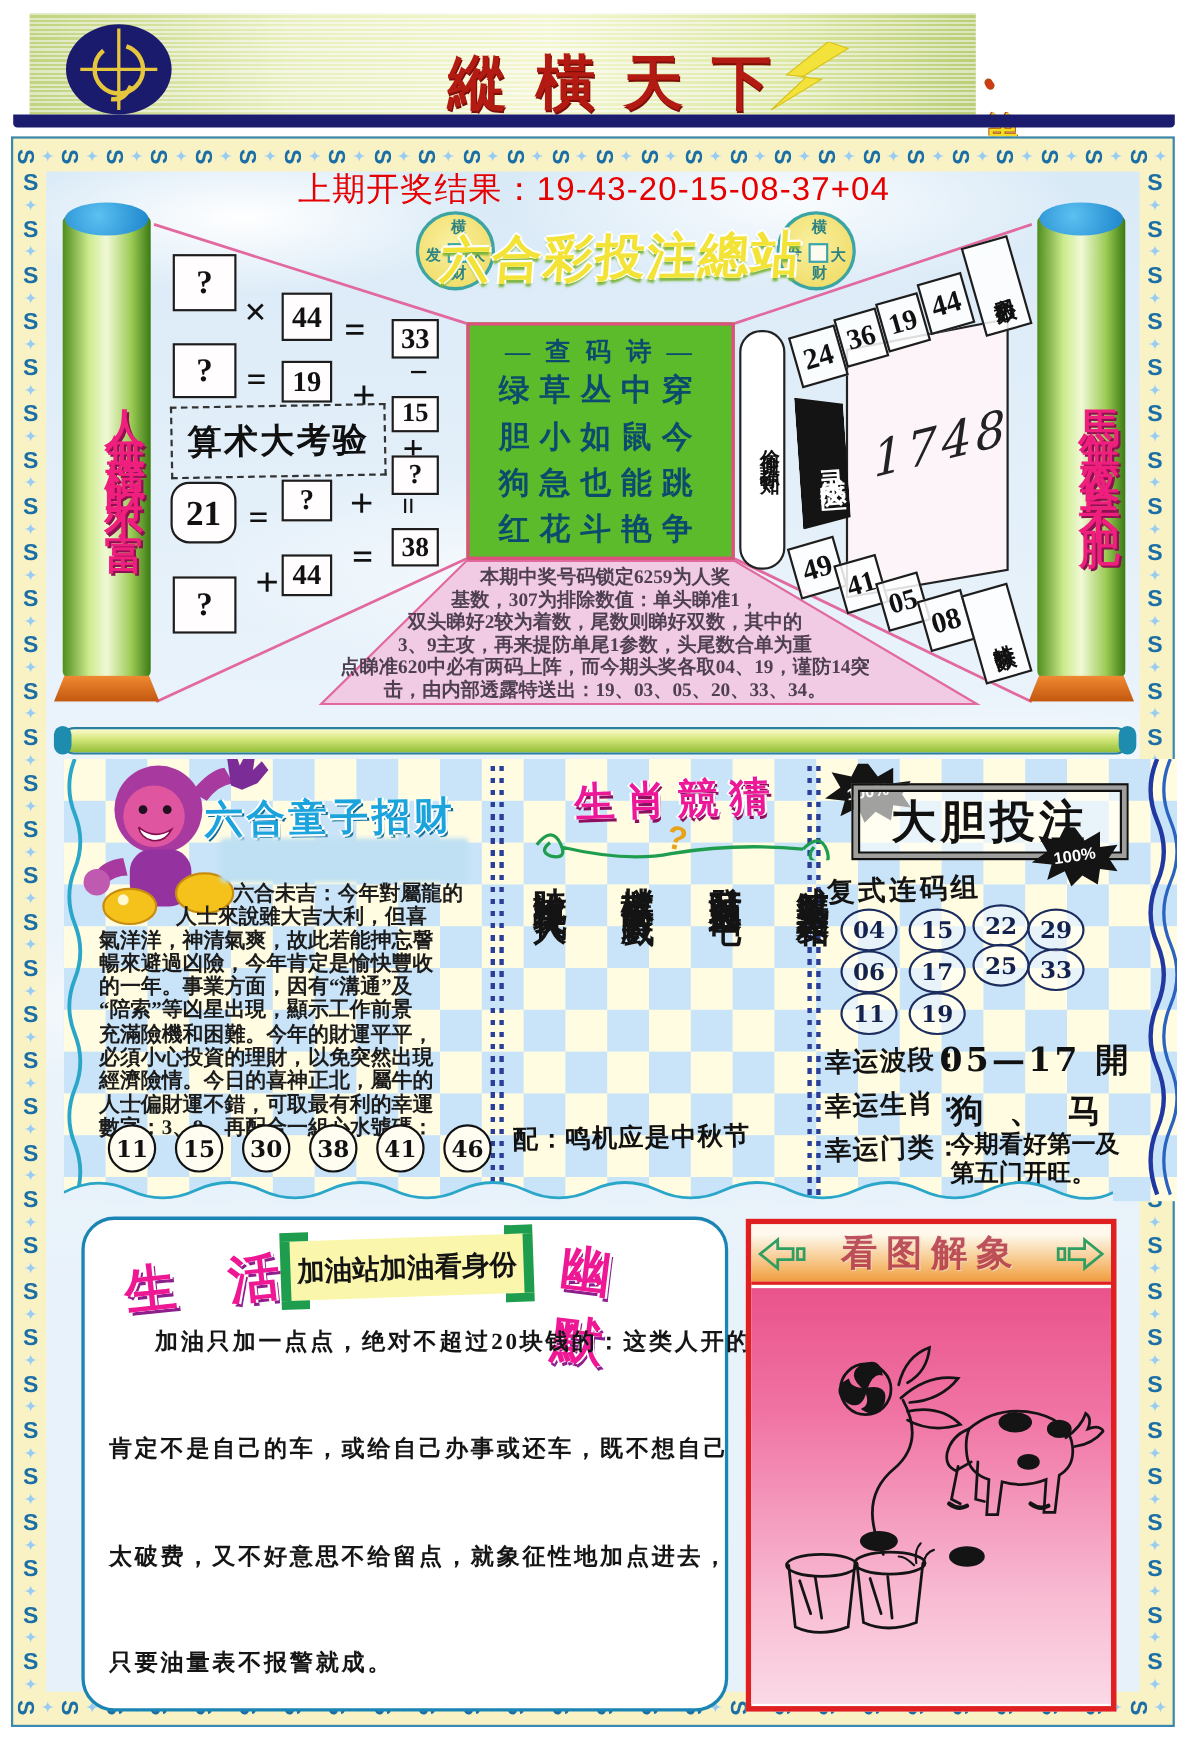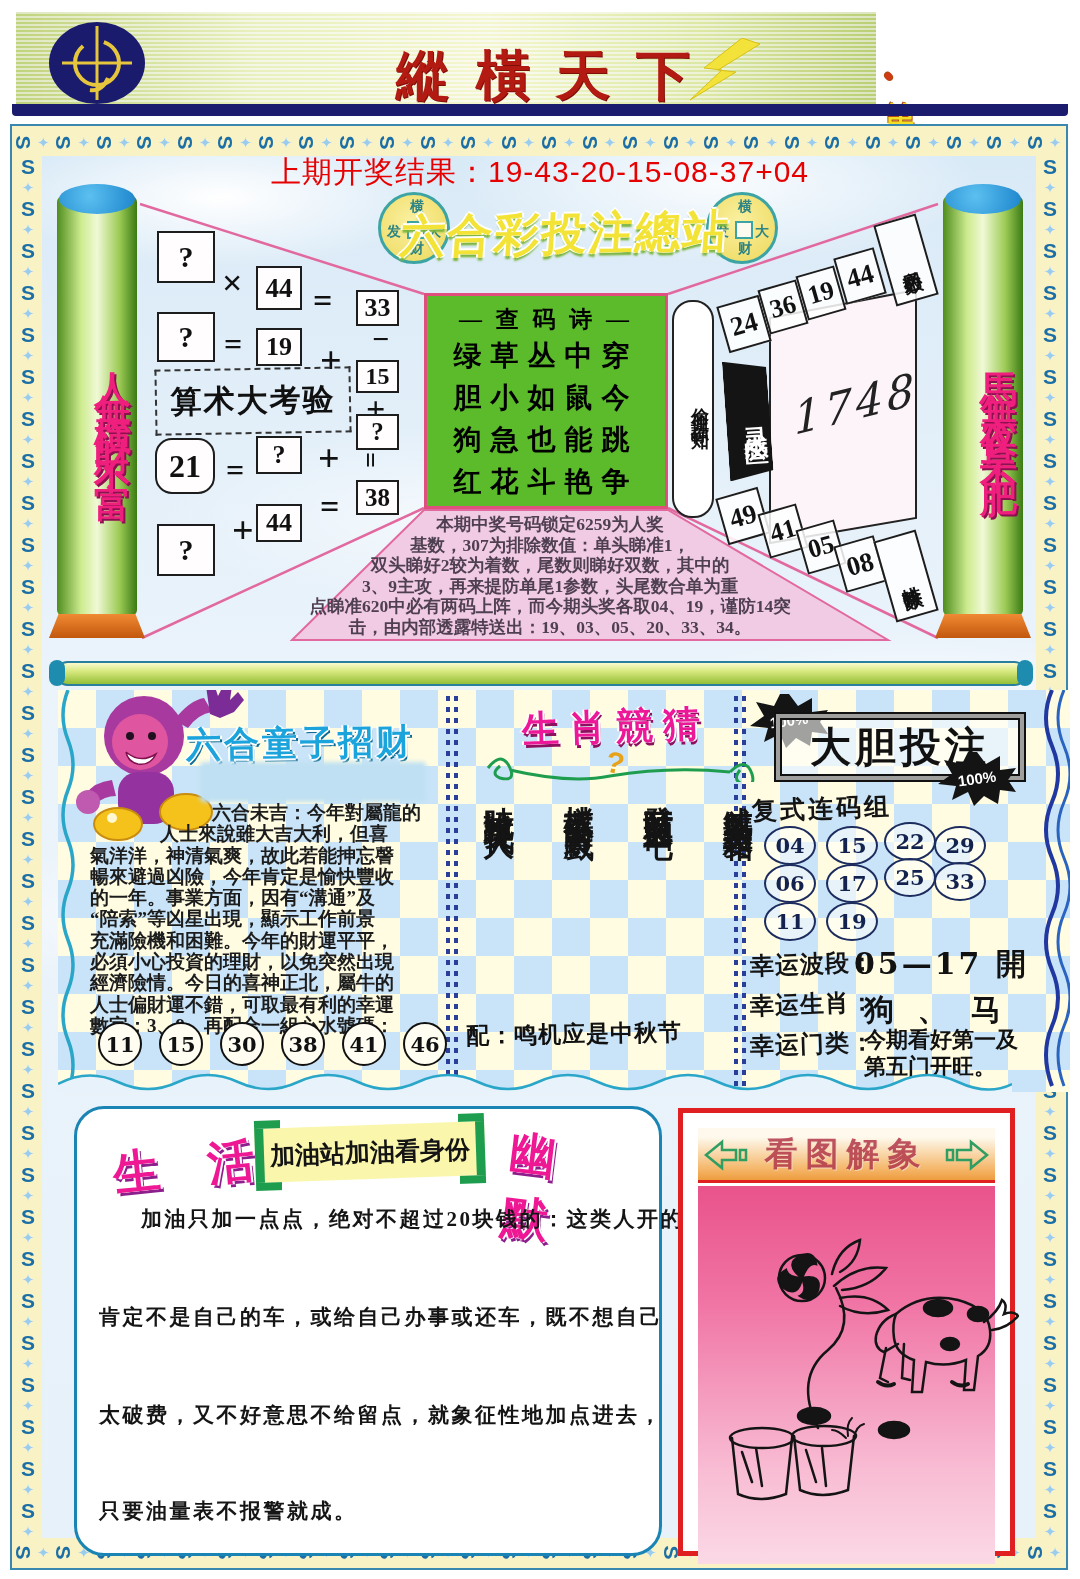--- a/index.html
+++ b/index.html
@@ -1,21 +1,21 @@
 <!DOCTYPE html>
 <html><head>
 <meta charset="utf-8">
 <style>
   html,body{margin:0;padding:0;background:#fff;}
   body{font-family:"Liberation Sans","DejaVu Sans",sans-serif;}
   #page{position:relative;width:1080px;height:1579px;background:#fff;overflow:hidden;}
   .abs{position:absolute;}
 
   
-  .banner{position:absolute;left:16px;top:12px;width:860px;height:100px;
+  .banner{position:absolute;left:27px;top:12px;width:860px;height:100px;
     background:linear-gradient(90deg,#bfd186,#e9efcb 28%,#f4f6dd 55%,#dbe6ae 80%,#b9cc7e),
       repeating-linear-gradient(180deg,rgba(255,255,255,.5) 0 2px,rgba(140,160,80,.18) 2px 4px);
     background-blend-mode:overlay;}
   .banner-bar{position:absolute;left:12px;top:104px;width:1056px;height:12px;background:#1c1c6e;border-radius:0 0 4px 4px;}
   .banner-title{position:absolute;left:330px;top:28px;width:420px;text-align:center;
     font-size:54px;font-weight:bold;color:#b31a12;letter-spacing:26px;
     font-family:"Liberation Serif","DejaVu Serif",serif;text-shadow:1px 1px 0 #7d0e08;}
   .edition{position:absolute;left:868px;top:48px;font-size:32px;font-weight:bold;color:#f2df25;
     letter-spacing:6px;text-shadow:1px 1px 0 #b34a10,-1px -1px 0 #b34a10;}
   .edition .dot{color:#d03a14;font-size:26px;vertical-align:4px;}
@@ -72,21 +72,21 @@
 
   .mbox{position:absolute;border:2px solid #1d1d1d;background:#fffdfd;display:flex;
     align-items:center;justify-content:center;font-weight:bold;color:#111;
     font-family:"Liberation Serif",serif;box-sizing:border-box;}
   .mop{position:absolute;font-weight:bold;color:#111;font-family:"Liberation Serif",serif;}
   .mlabel{position:absolute;left:155px;top:368px;width:192px;height:62px;border:2px dashed #333;
     display:flex;align-items:center;justify-content:center;font-size:31px;font-weight:900;
     color:#101010;font-family:"Liberation Serif",serif;transform:rotate(-1deg);letter-spacing:2px;}
 
   .poem{position:absolute;left:424px;top:293px;width:244px;height:216px;background:#5bbb2b;
-    border:3px solid #e0507e;box-sizing:border-box;text-align:center;color:#000000;}
+    border:3px solid #e0507e;box-sizing:border-box;text-align:center;color:#0c4a6e;}
   .poem .ptitle{margin-top:8px;font-size:23px;font-weight:900;letter-spacing:4px;font-family:"Liberation Serif",serif;}
   .poem .pline{font-size:28px;font-weight:900;letter-spacing:9px;line-height:42px;
     font-family:"Liberation Serif",serif;}
 
   .whisper{position:absolute;left:672px;top:300px;width:38px;height:214px;border:2px solid #222;
     border-radius:20px;background:#fff;writing-mode:vertical-rl;text-orientation:upright;
     font-size:18px;font-weight:bold;color:#111;text-align:center;letter-spacing:6px;
     font-family:"Liberation Serif",serif;}
 
   .slant{transform:rotate(-16deg);background:rgba(255,255,255,.85);}
@@ -173,21 +173,21 @@
     border-left:9px solid #1f9d4e;border-right:9px solid #1f9d4e;display:flex;align-items:center;
     justify-content:center;font-size:25px;font-weight:900;color:#141414;font-family:"Liberation Serif",serif;
     transform:rotate(-2deg);box-sizing:border-box;}
   .humor .ban:before,.humor .ban:after{content:"";position:absolute;left:-9px;right:-9px;height:8px;background:
     linear-gradient(90deg,#1f9d4e 0 26px,transparent 26px calc(100% - 26px),#1f9d4e calc(100% - 26px));}
   .humor .ban:before{top:-8px;} .humor .ban:after{bottom:-8px;}
   .humor .hl{position:absolute;left:22px;width:548px;font-size:21px;font-weight:bold;color:#151515;
     letter-spacing:2.5px;font-family:"Liberation Serif",serif;white-space:nowrap;}
 
   .pic{position:absolute;left:678px;top:1108px;width:337px;height:448px;background:#fff;
-    border:5px solid #e02020;box-sizing:border-box;padding:15px;}
+    border:5px solid #e02020;box-sizing:border-box;padding:0;}
   .pic-head{position:relative;height:52px;background:linear-gradient(180deg,#fef9ec 18%,#f4b567 80%,#ef9c3f);
     border-bottom:3px solid #e02020;display:flex;align-items:center;justify-content:center;}
   .pic-title{font-size:33px;font-weight:900;color:#b2384a;letter-spacing:8px;opacity:.85;
     font-family:"Liberation Serif",serif;text-shadow:1px 1px 0 #f2d8c2;}
   .pic-body{position:relative;height:378px;margin-top:3px;
     background:linear-gradient(180deg,#e9538b,#f073a4 30%,#f8bcd3 75%,#fbd9e6);}
 
   .handw{font-family:"DejaVu Serif",serif;}
 </style>
 </head>

